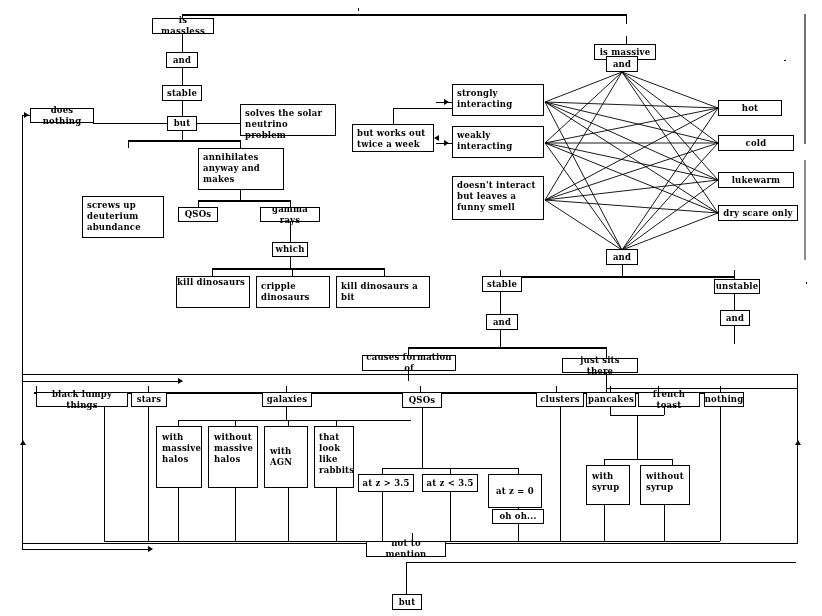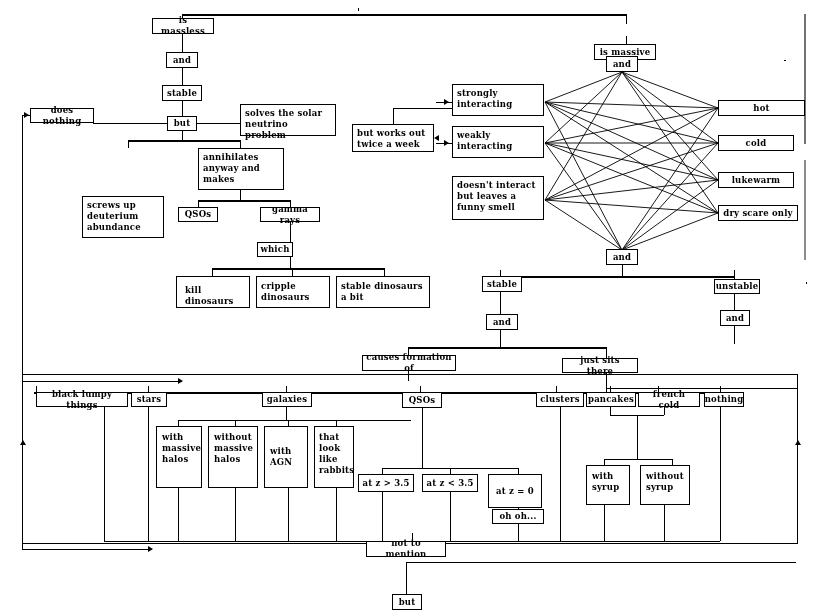--- a/index.html
+++ b/index.html
@@ -136,39 +136,39 @@
 
   <div class="v" style="left:240px;top:190px;height:10px;"></div>
   <div class="hb" style="left:198px;top:200px;width:92px;"></div>
   <div class="v" style="left:198px;top:200px;height:7px;"></div>
   <div class="v" style="left:290px;top:200px;height:7px;"></div>
 
   <div class="node c" style="left:178px;top:207px;width:40px;height:15px;">QSOs</div>
   <div class="node c" style="left:260px;top:207px;width:60px;height:15px;">gamma rays</div>
 
   <div class="v" style="left:290px;top:222px;height:20px;"></div>
-  <div class="node c" style="left:257px;top:242px;width:36px;height:15px;">which</div>
+  <div class="node c" style="left:272px;top:242px;width:36px;height:15px;">which</div>
   <div class="v" style="left:290px;top:257px;height:11px;"></div>
   <div class="hb" style="left:212px;top:268px;width:172px;"></div>
   <div class="v" style="left:212px;top:268px;height:8px;"></div>
   <div class="v" style="left:292px;top:268px;height:8px;"></div>
   <div class="v" style="left:384px;top:268px;height:8px;"></div>
 
-  <div class="node tl" style="left:176px;top:276px;width:74px;height:32px;padding:8px;">kill dinosaurs</div>
+  <div class="node tl" style="left:176px;top:276px;width:74px;height:32px;padding:0;">kill dinosaurs</div>
   <div class="node tl" style="left:256px;top:276px;width:74px;height:32px;padding:4px;">cripple dinosaurs</div>
-  <div class="node tl" style="left:336px;top:276px;width:94px;height:32px;padding:4px;">stable dinosaurs a bit</div>
+  <div class="node tl" style="left:336px;top:276px;width:94px;height:32px;padding:4px;">kill dinosaurs a bit</div>
 
   <div class="v" style="left:626px;top:36px;height:20px;"></div>
   <div class="node c" style="left:606px;top:56px;width:32px;height:16px;">and</div>
 
   <div class="node tl" style="left:452px;top:84px;width:92px;height:32px;padding:3px 4px;">strongly interacting</div>
   <div class="node tl" style="left:452px;top:126px;width:92px;height:32px;padding:3px 4px;">weakly interacting</div>
   <div class="node tl" style="left:452px;top:176px;width:92px;height:44px;padding:3px 4px;">doesn't interact but leaves a funny smell</div>
 
-  <div class="node c" style="left:718px;top:100px;width:87px;height:16px;">hot</div>
+  <div class="node c" style="left:718px;top:100px;width:64px;height:16px;">hot</div>
   <div class="node c" style="left:718px;top:135px;width:76px;height:16px;">cold</div>
   <div class="node c" style="left:718px;top:172px;width:76px;height:16px;">lukewarm</div>
   <div class="node c" style="left:718px;top:205px;width:80px;height:16px;">dry scare only</div>
 
   <div class="arrow right" style="left:444px;top:99px;"></div>
   <div class="arrow right" style="left:444px;top:140px;"></div>
   <div class="h" style="left:436px;top:102px;width:16px;"></div>
   <div class="h" style="left:436px;top:143px;width:16px;"></div>
 
   <div class="node tl" style="left:352px;top:124px;width:82px;height:28px;padding:3px 4px;">but works out twice a week</div>
@@ -220,21 +220,21 @@
   <div class="v" style="left:610px;top:386px;height:6px;"></div>
   <div class="v" style="left:658px;top:386px;height:6px;"></div>
   <div class="v" style="left:720px;top:386px;height:6px;"></div>
 
   <div class="node c" style="left:36px;top:392px;width:92px;height:15px;">black lumpy things</div>
   <div class="node c" style="left:131px;top:392px;width:36px;height:15px;">stars</div>
   <div class="node c" style="left:262px;top:392px;width:50px;height:15px;">galaxies</div>
   <div class="node c" style="left:402px;top:392px;width:40px;height:16px;">QSOs</div>
   <div class="node c" style="left:536px;top:392px;width:48px;height:15px;">clusters</div>
   <div class="node c" style="left:586px;top:392px;width:50px;height:15px;">pancakes</div>
-  <div class="node c" style="left:638px;top:392px;width:62px;height:15px;">french cold</div>
+  <div class="node c" style="left:638px;top:392px;width:62px;height:15px;">french toast</div>
   <div class="node c" style="left:704px;top:392px;width:40px;height:15px;">nothing</div>
 
   <div class="v" style="left:286px;top:407px;height:13px;"></div>
   <div class="h" style="left:178px;top:420px;width:233px;"></div>
   <div class="v" style="left:178px;top:420px;height:6px;"></div>
   <div class="v" style="left:235px;top:420px;height:6px;"></div>
   <div class="v" style="left:288px;top:420px;height:6px;"></div>
   <div class="v" style="left:336px;top:420px;height:6px;"></div>
 
   <div class="node tl" style="left:156px;top:426px;width:46px;height:62px;padding:5px 5px;">with massive halos</div>

